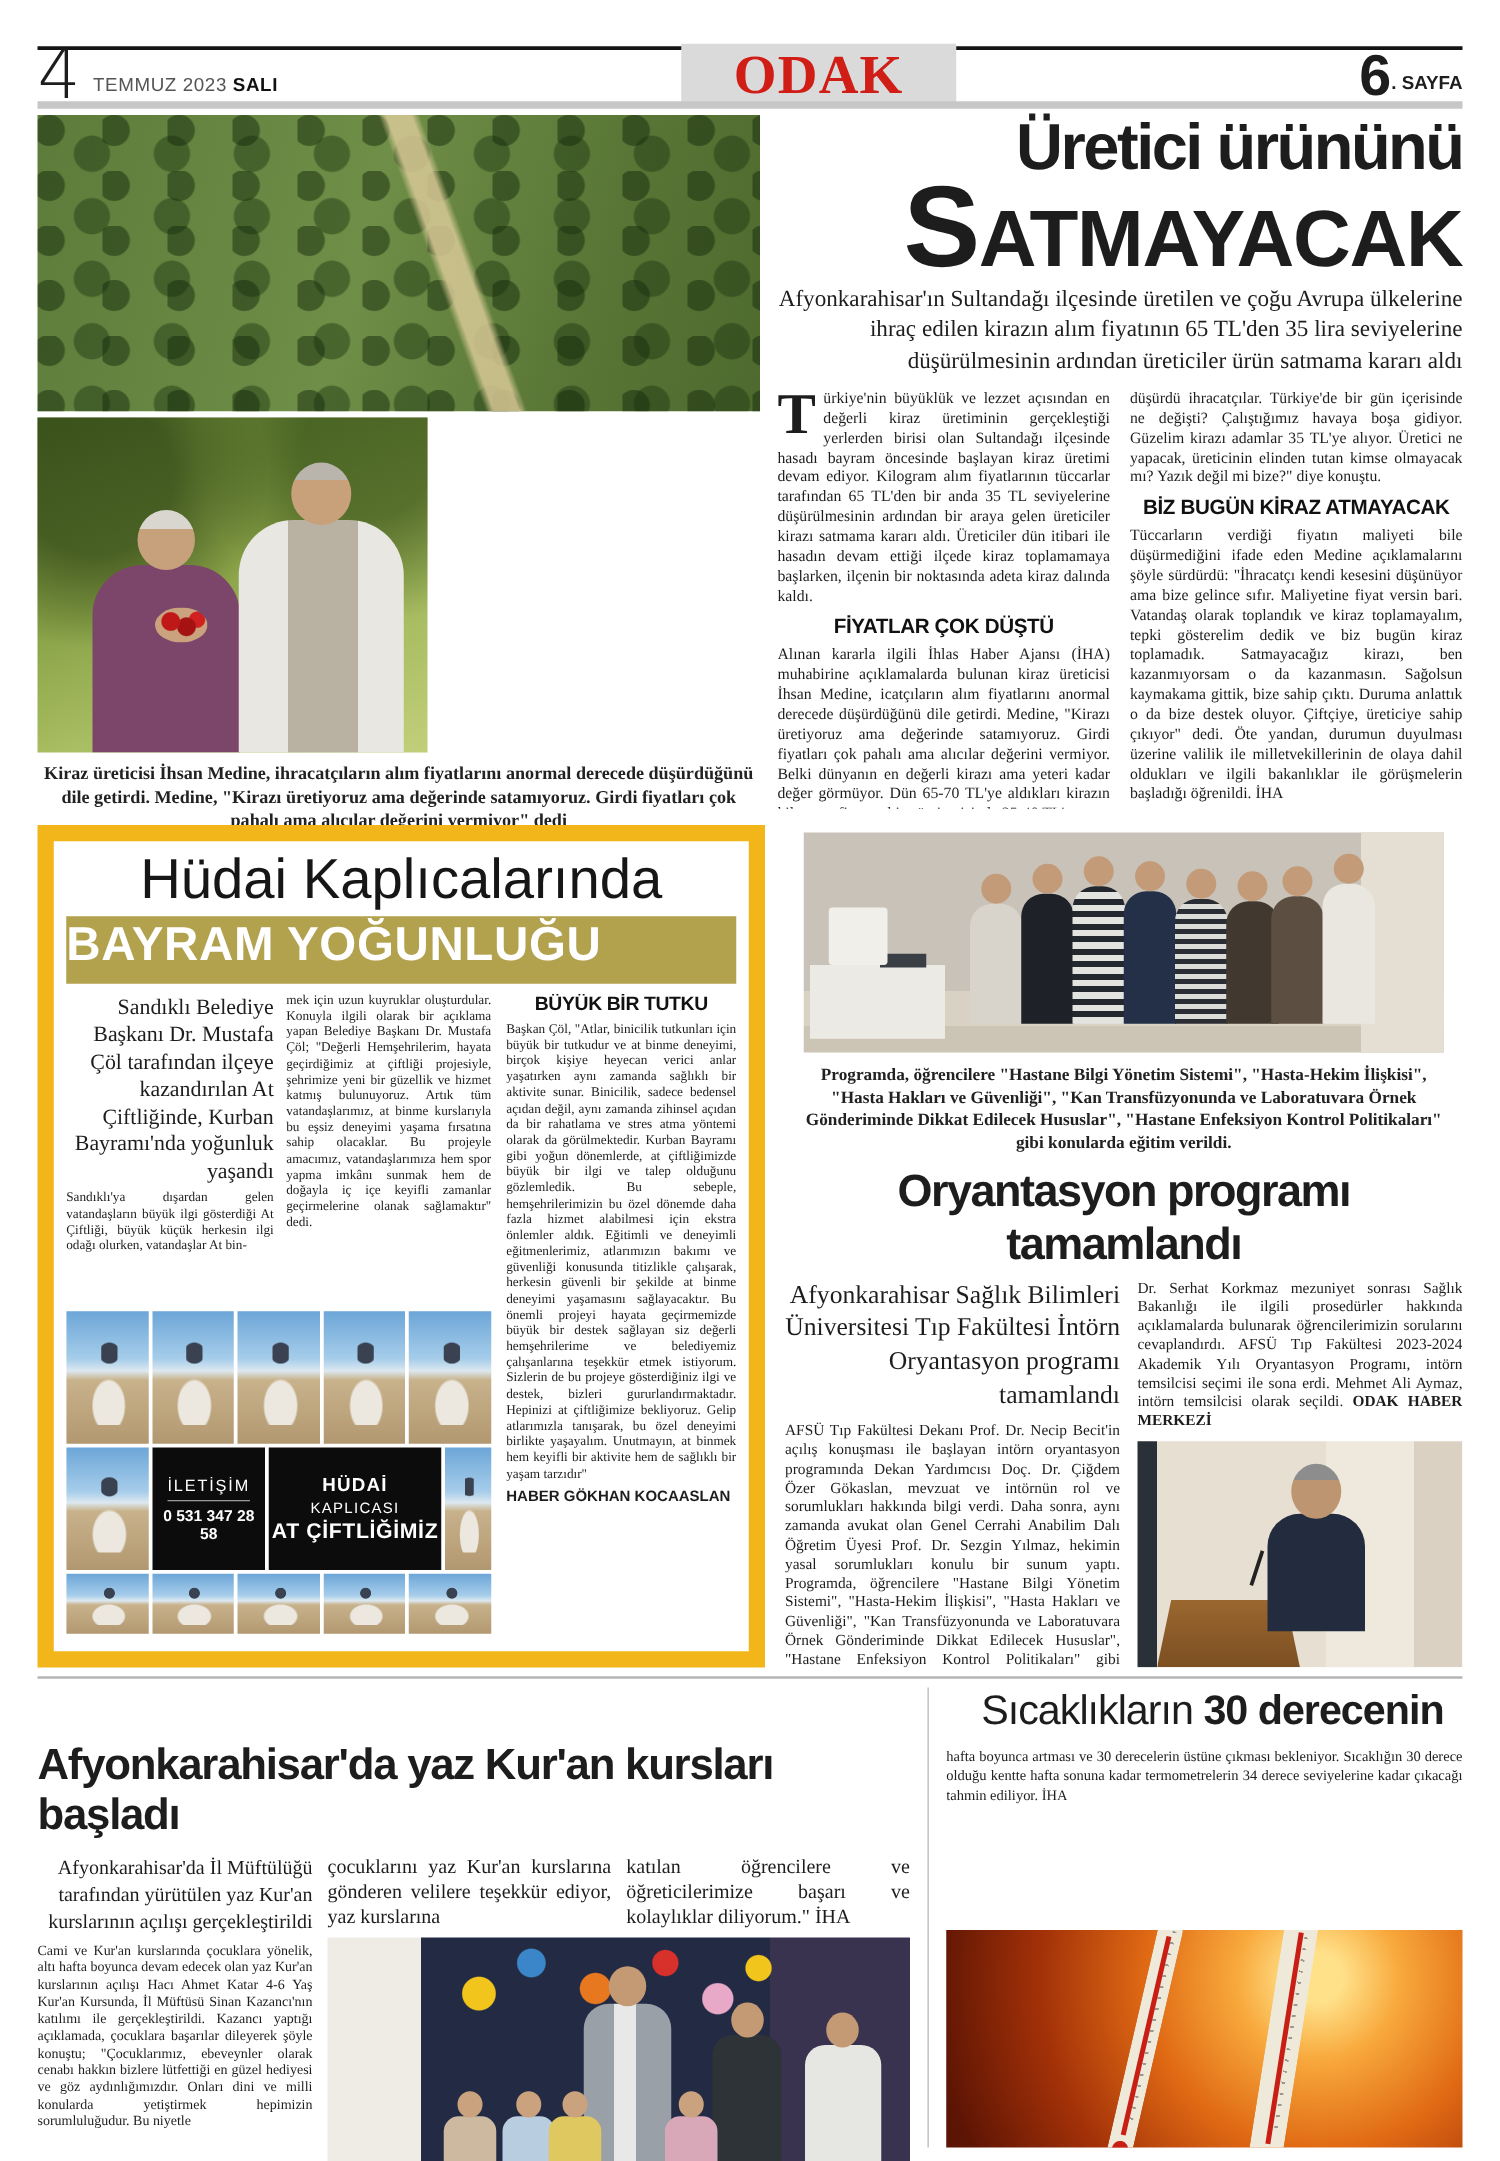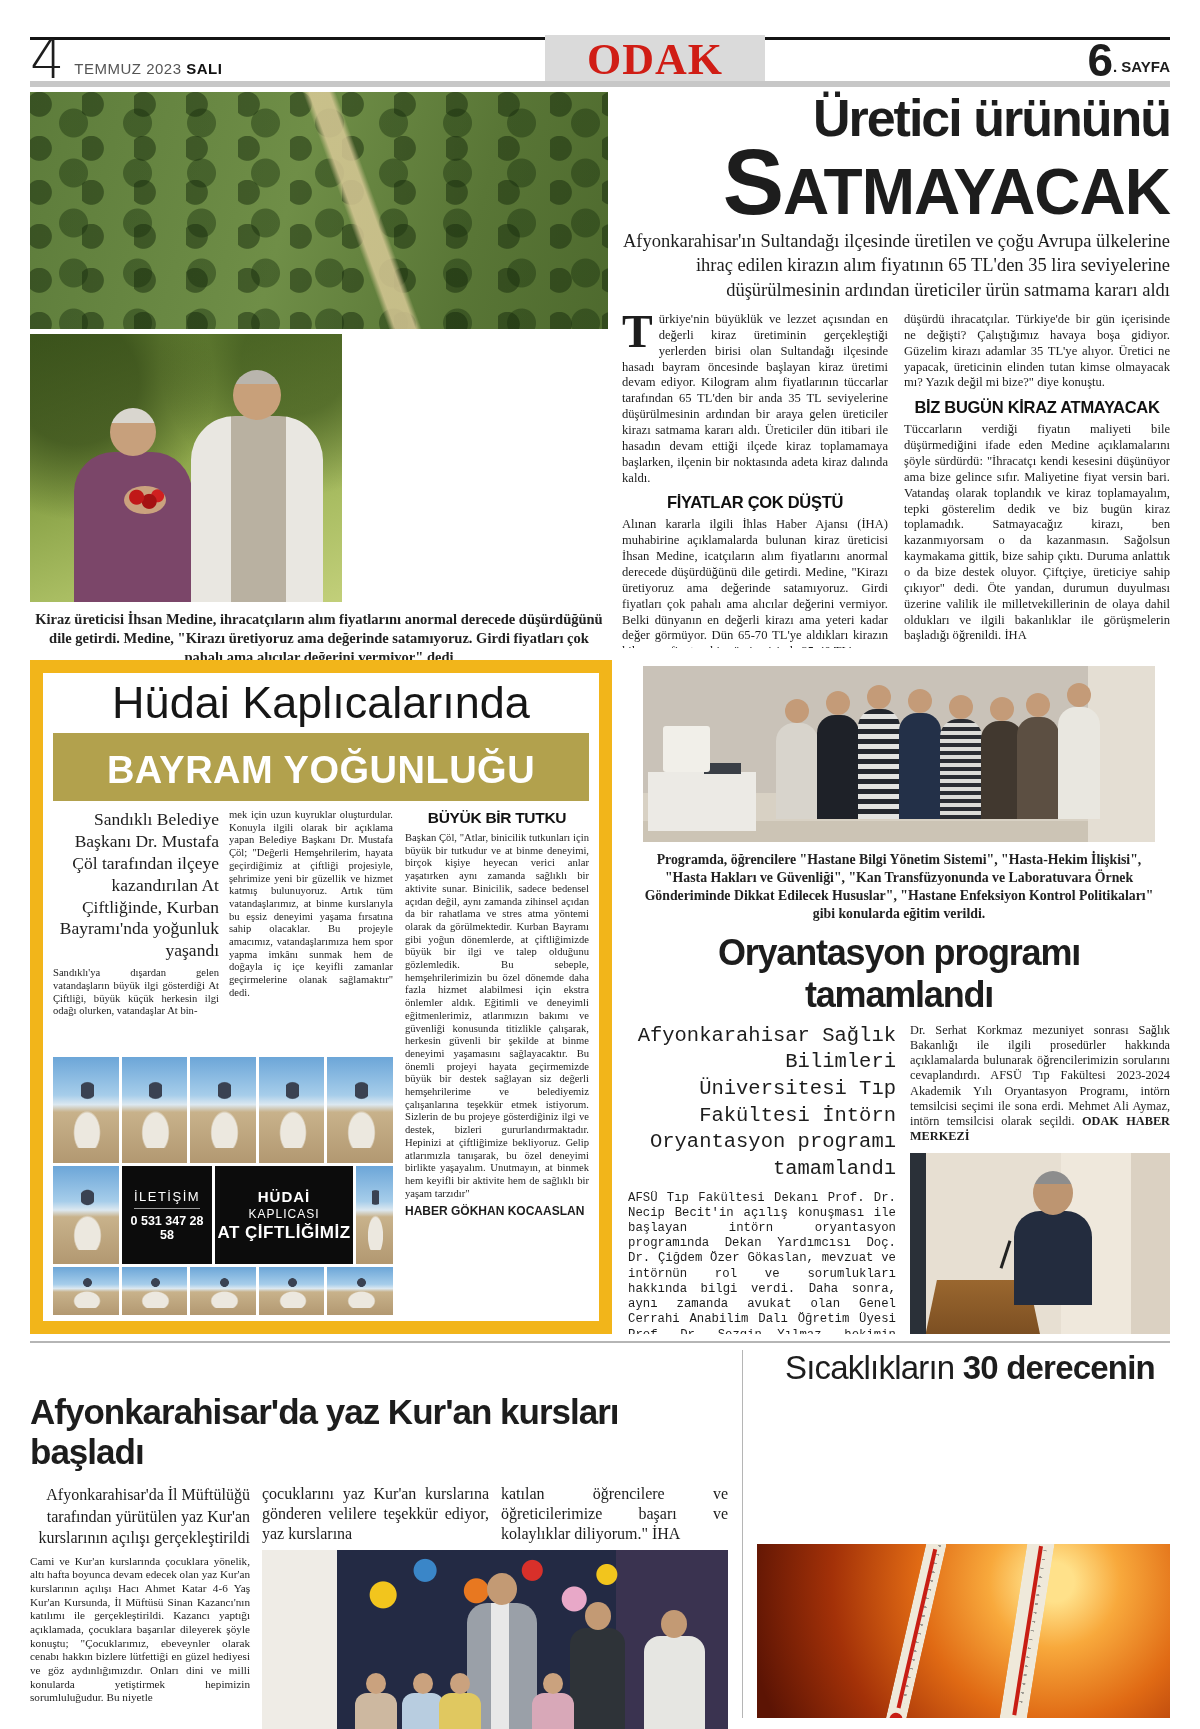--- a/index.html
+++ b/index.html
@@ -80,21 +80,21 @@
     text-shadow:-3px -3px 0 #fff,3px -3px 0 #fff,-3px 3px 0 #fff,3px 3px 0 #fff,-4px 0 0 #fff,4px 0 0 #fff,0 -4px 0 #fff,0 4px 0 #fff; }
   .deck { font-size:18.5px; line-height:1.32; text-align:right; margin:4px 0 10px; }
   .cols2 { display:flex; gap:16px; height:336px; overflow:hidden; }
   .cols2 .col { flex:1; overflow:hidden; }
   .dropcap::first-letter { float:left; font-size:46px; line-height:38px; padding:1px 6px 0 0; font-weight:700; }
 
   
   .middle { position:absolute; top:660px; left:30px; width:1140px; height:674px; display:flex; gap:16px; }
   .hudai-box { width:582px; flex:none; border:13px solid #f2b51a; padding:2px 10px 6px; display:flex; flex-direction:column; overflow:hidden; }
   .hudai-t1 { font-family:"Liberation Sans", sans-serif; font-weight:400; font-size:45px; text-align:center; letter-spacing:0; margin:2px 0 4px; color:#161616; }
-  .hudai-bar { background:#b2a14d; color:#fff; text-align:center; font-family:"Liberation Sans", sans-serif; font-weight:700; font-size:38px; letter-spacing:.5px; padding:16px 0 9px; }
+  .hudai-bar { background:#b2a14d; color:#fff; text-align:left; font-family:"Liberation Sans", sans-serif; font-weight:700; font-size:38px; letter-spacing:.5px; padding:2px 0 9px; }
   .hudai-body { display:flex; gap:12px; margin-top:8px; flex:1; overflow:hidden; }
   .hudai-left { width:340px; flex:none; display:flex; flex-direction:column; }
   .hudai-textcols { display:flex; gap:10px; height:248px; overflow:hidden; }
   .hl-col1 { width:166px; flex:none; }
   .hl-col1 .lead { font-size:17.5px; line-height:1.25; margin-bottom:5px; }
   .hl-col2 { flex:1; }
   .horse-strip { display:flex; gap:3px; height:106px; margin-top:6px; flex:none; }
   .horse-strip.small { height:48px; margin-top:3px; }
   .horse-cell { flex:1; position:relative; overflow:hidden;
     background: linear-gradient(180deg, #6ca6d8 0%, #a6cdea 36%, #dce8f0 45%, #c8b28b 52%, #b29871 100%); }
@@ -121,21 +121,21 @@
     background: linear-gradient(90deg, transparent 0 87%, #e4ded3 87%),
                 linear-gradient(180deg, #c9c2b8 0 72%, #d8d1c4 72% 88%, #ccc4b5 88%); }
   .gp-table { position:absolute; left:1%; bottom:6%; width:21%; height:34%; background:#eceae5; }
   .gp-table::before { content:""; position:absolute; top:-14%; left:52%; width:34%; height:18%; background:#3a3f46; }
   .gp-bin { position:absolute; left:4%; bottom:40%; width:9%; height:26%; background:#f1efe9; border-radius:3px; }
   .gp-p { position:absolute; bottom:13%; width:42px; border-radius:18px 18px 0 0; }
   .gp-p::before { content:""; position:absolute; top:-24px; left:50%; transform:translateX(-50%); width:24px; height:24px; border-radius:50%; background:#c49b78; }
   .ory-cap { font-size:13.8px; margin:9px 16px 0; flex:none; }
   .ory-head { font-family:"Liberation Sans", sans-serif; font-weight:700; font-size:36px; letter-spacing:-1.2px; text-align:center; margin:9px 0 7px; flex:none; }
   .ory-cols { display:flex; gap:14px; flex:1; overflow:hidden; }
-  .ory-col1 { width:268px; flex:none;font-family:Liberation Mono, monospace; }
+  .ory-col1 { width:268px; flex:none; }
   .ory-col1 .lead { font-size:20.5px; line-height:1.3; margin-bottom:8px; }
   .ory-col2 { flex:1; display:flex; flex-direction:column; }
   .speaker-photo { margin-top:8px; flex:1;
     background: linear-gradient(90deg, #2a3038 0 6%, #e7dfd2 6% 58%, #efe8dc 58% 85%, #dbd1c2 85%); }
   .podium { position:absolute; left:6%; bottom:0; width:44%; height:30%; background:linear-gradient(#9a672f, #7c4f22); clip-path:polygon(10% 0, 90% 0, 100% 100%, 0 100%); }
   .speaker-man { position:absolute; left:40%; bottom:16%; width:30%; height:52%; background:#232c3e; border-radius:26px 26px 0 0; }
   .speaker-man::before { content:""; position:absolute; top:-40px; left:50%; transform:translateX(-50%); width:40px; height:44px; border-radius:50%; background:linear-gradient(#8d8d8d 0 30%, #bd9571 30%); }
   .speaker-mic { position:absolute; left:36%; bottom:36%; width:3px; height:16%; background:#222; transform:rotate(18deg); }
 
   
@@ -350,20 +350,21 @@
       </div>
     </div>
 
     <div class="vdivider"></div>
 
     <div class="weather">
       <h2 class="w-head">
         <span><span>Sıcaklıkların </span><b>30 derecenin</b></span><br>
       </h2>
       <div class="w-cols">
+        <p class="body">hafta boyunca artması ve 30 derecelerin üstüne çıkması bekleniyor. Sıcaklığın 30 derece olduğu kentte hafta sonuna kadar termometrelerin 34 derece seviyelerine kadar çıkacağı tahmin ediliyor. İHA</p>
       </div>
       <div class="photo thermo-photo">
         <div class="thermo t1"></div>
         <div class="thermo t2"></div>
       </div>
     </div>
   </section>
 </div>
 
 </body></html>

